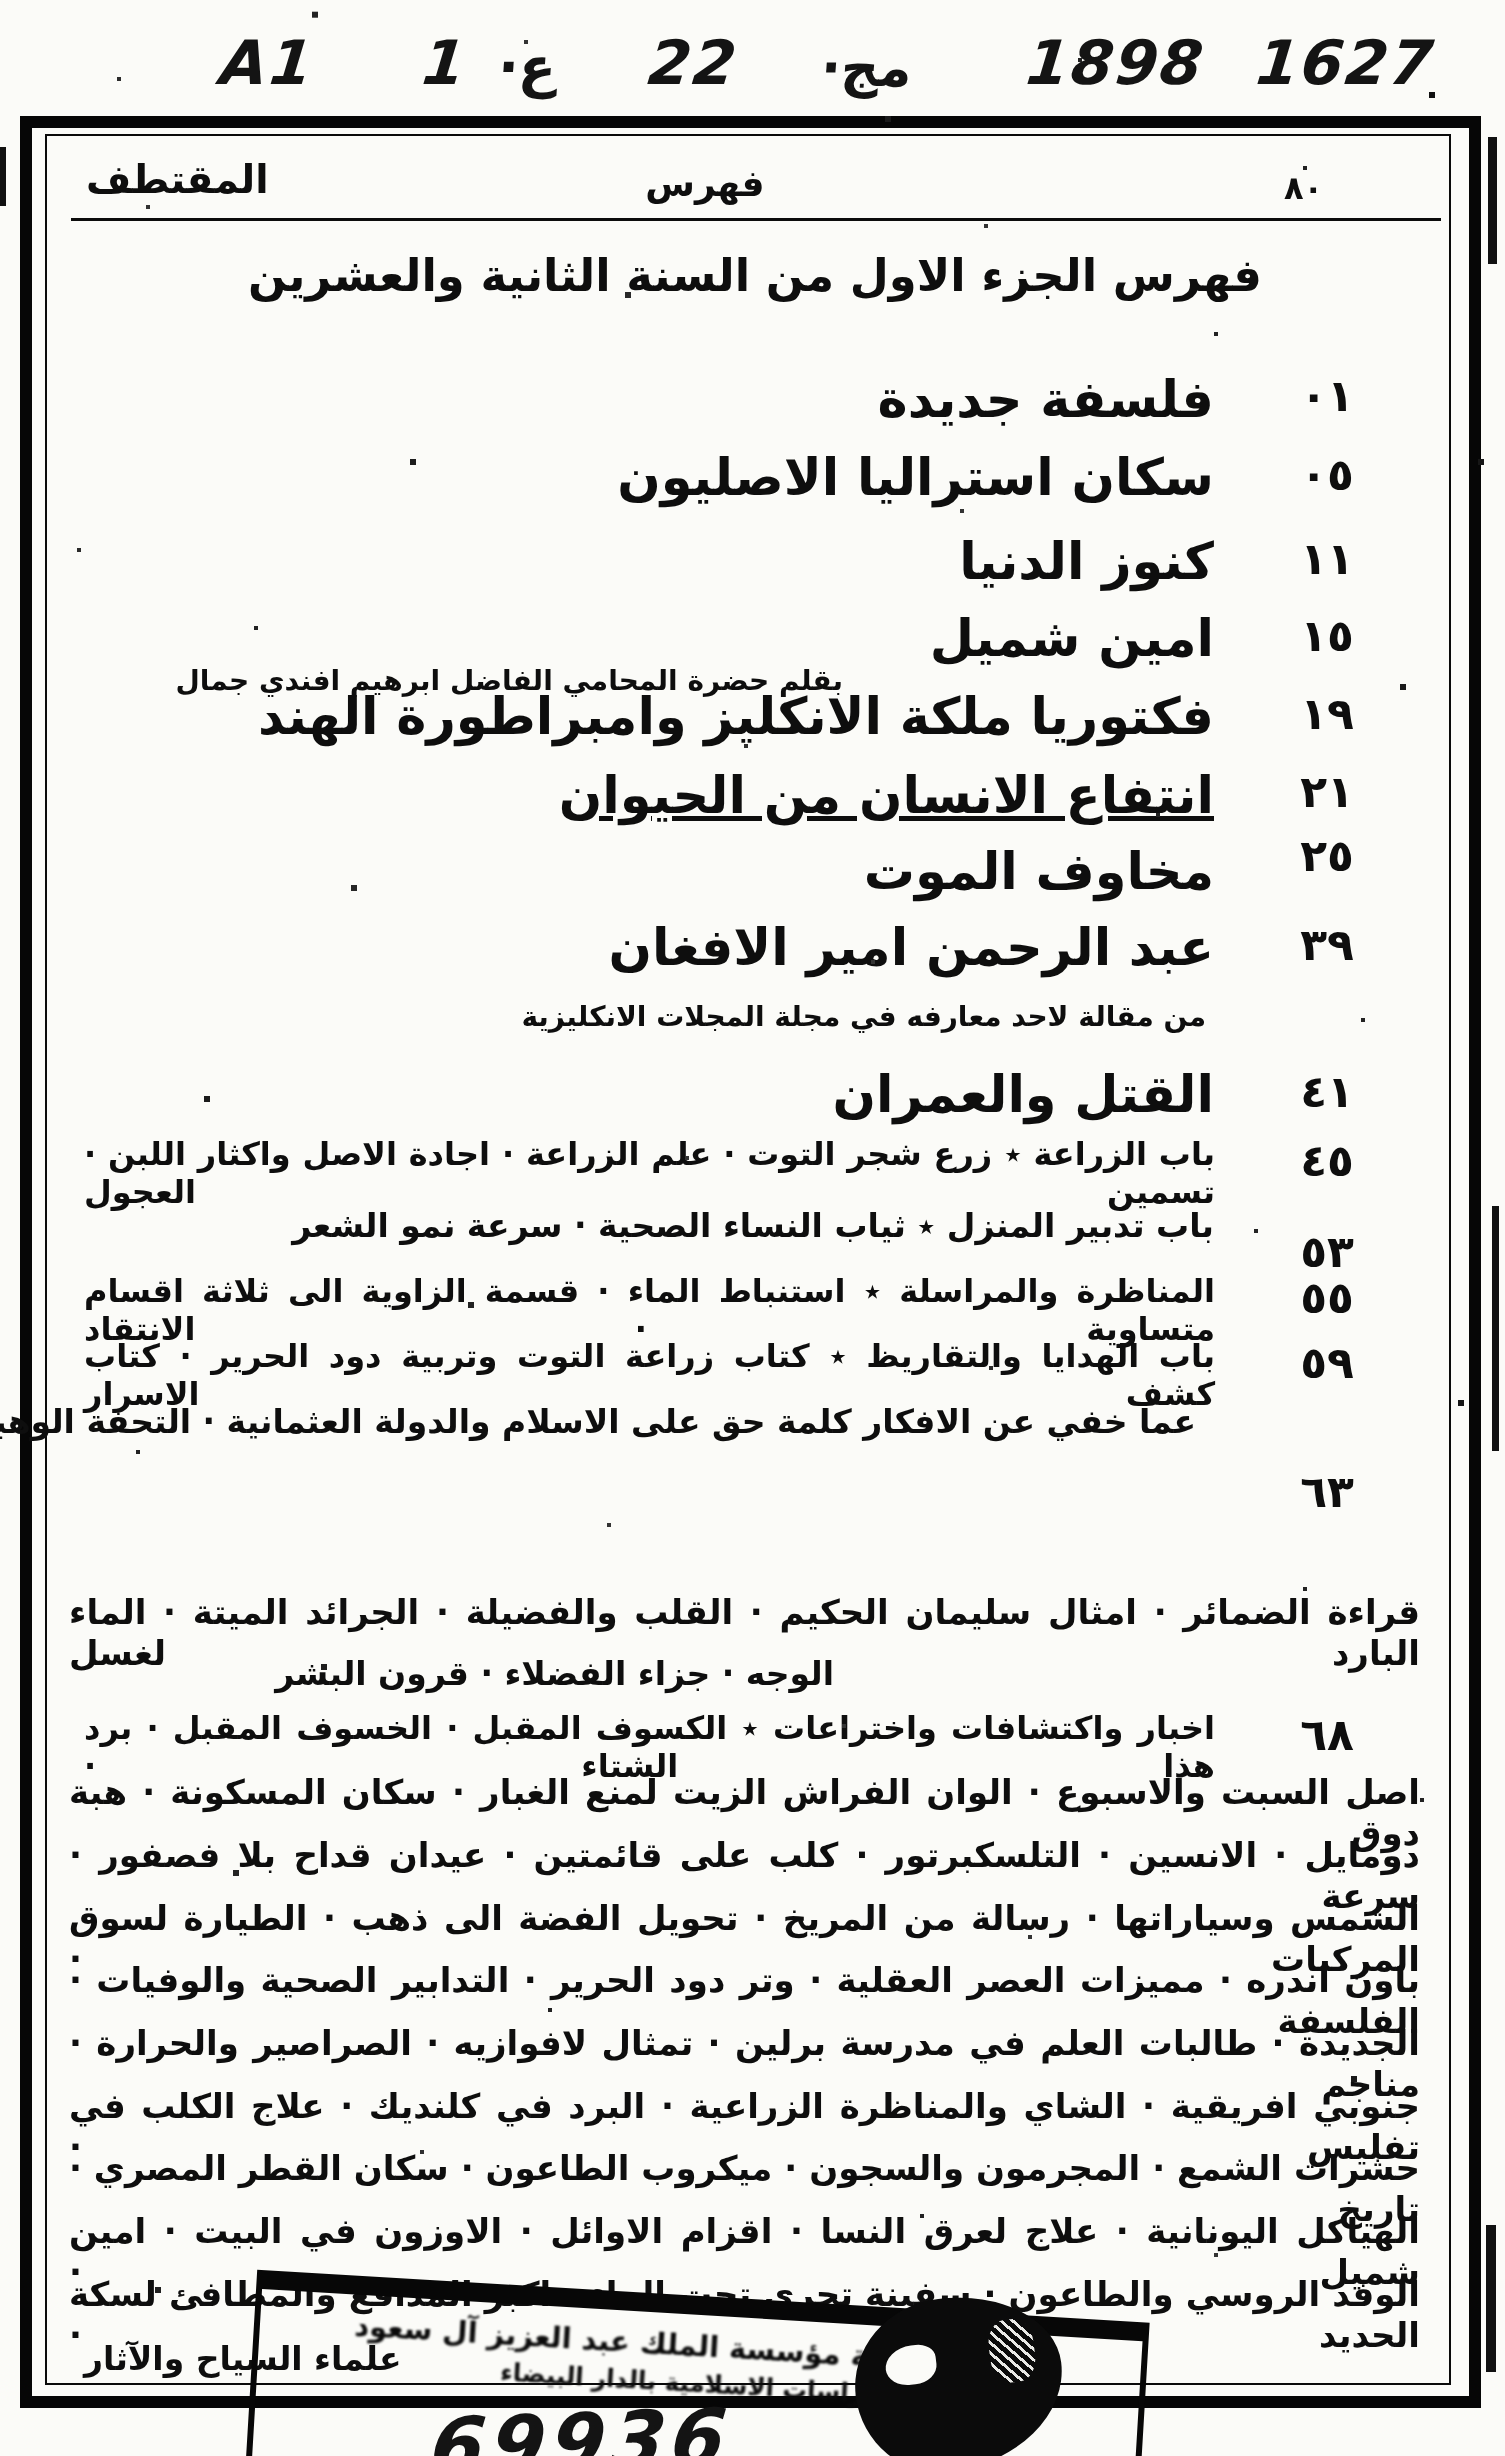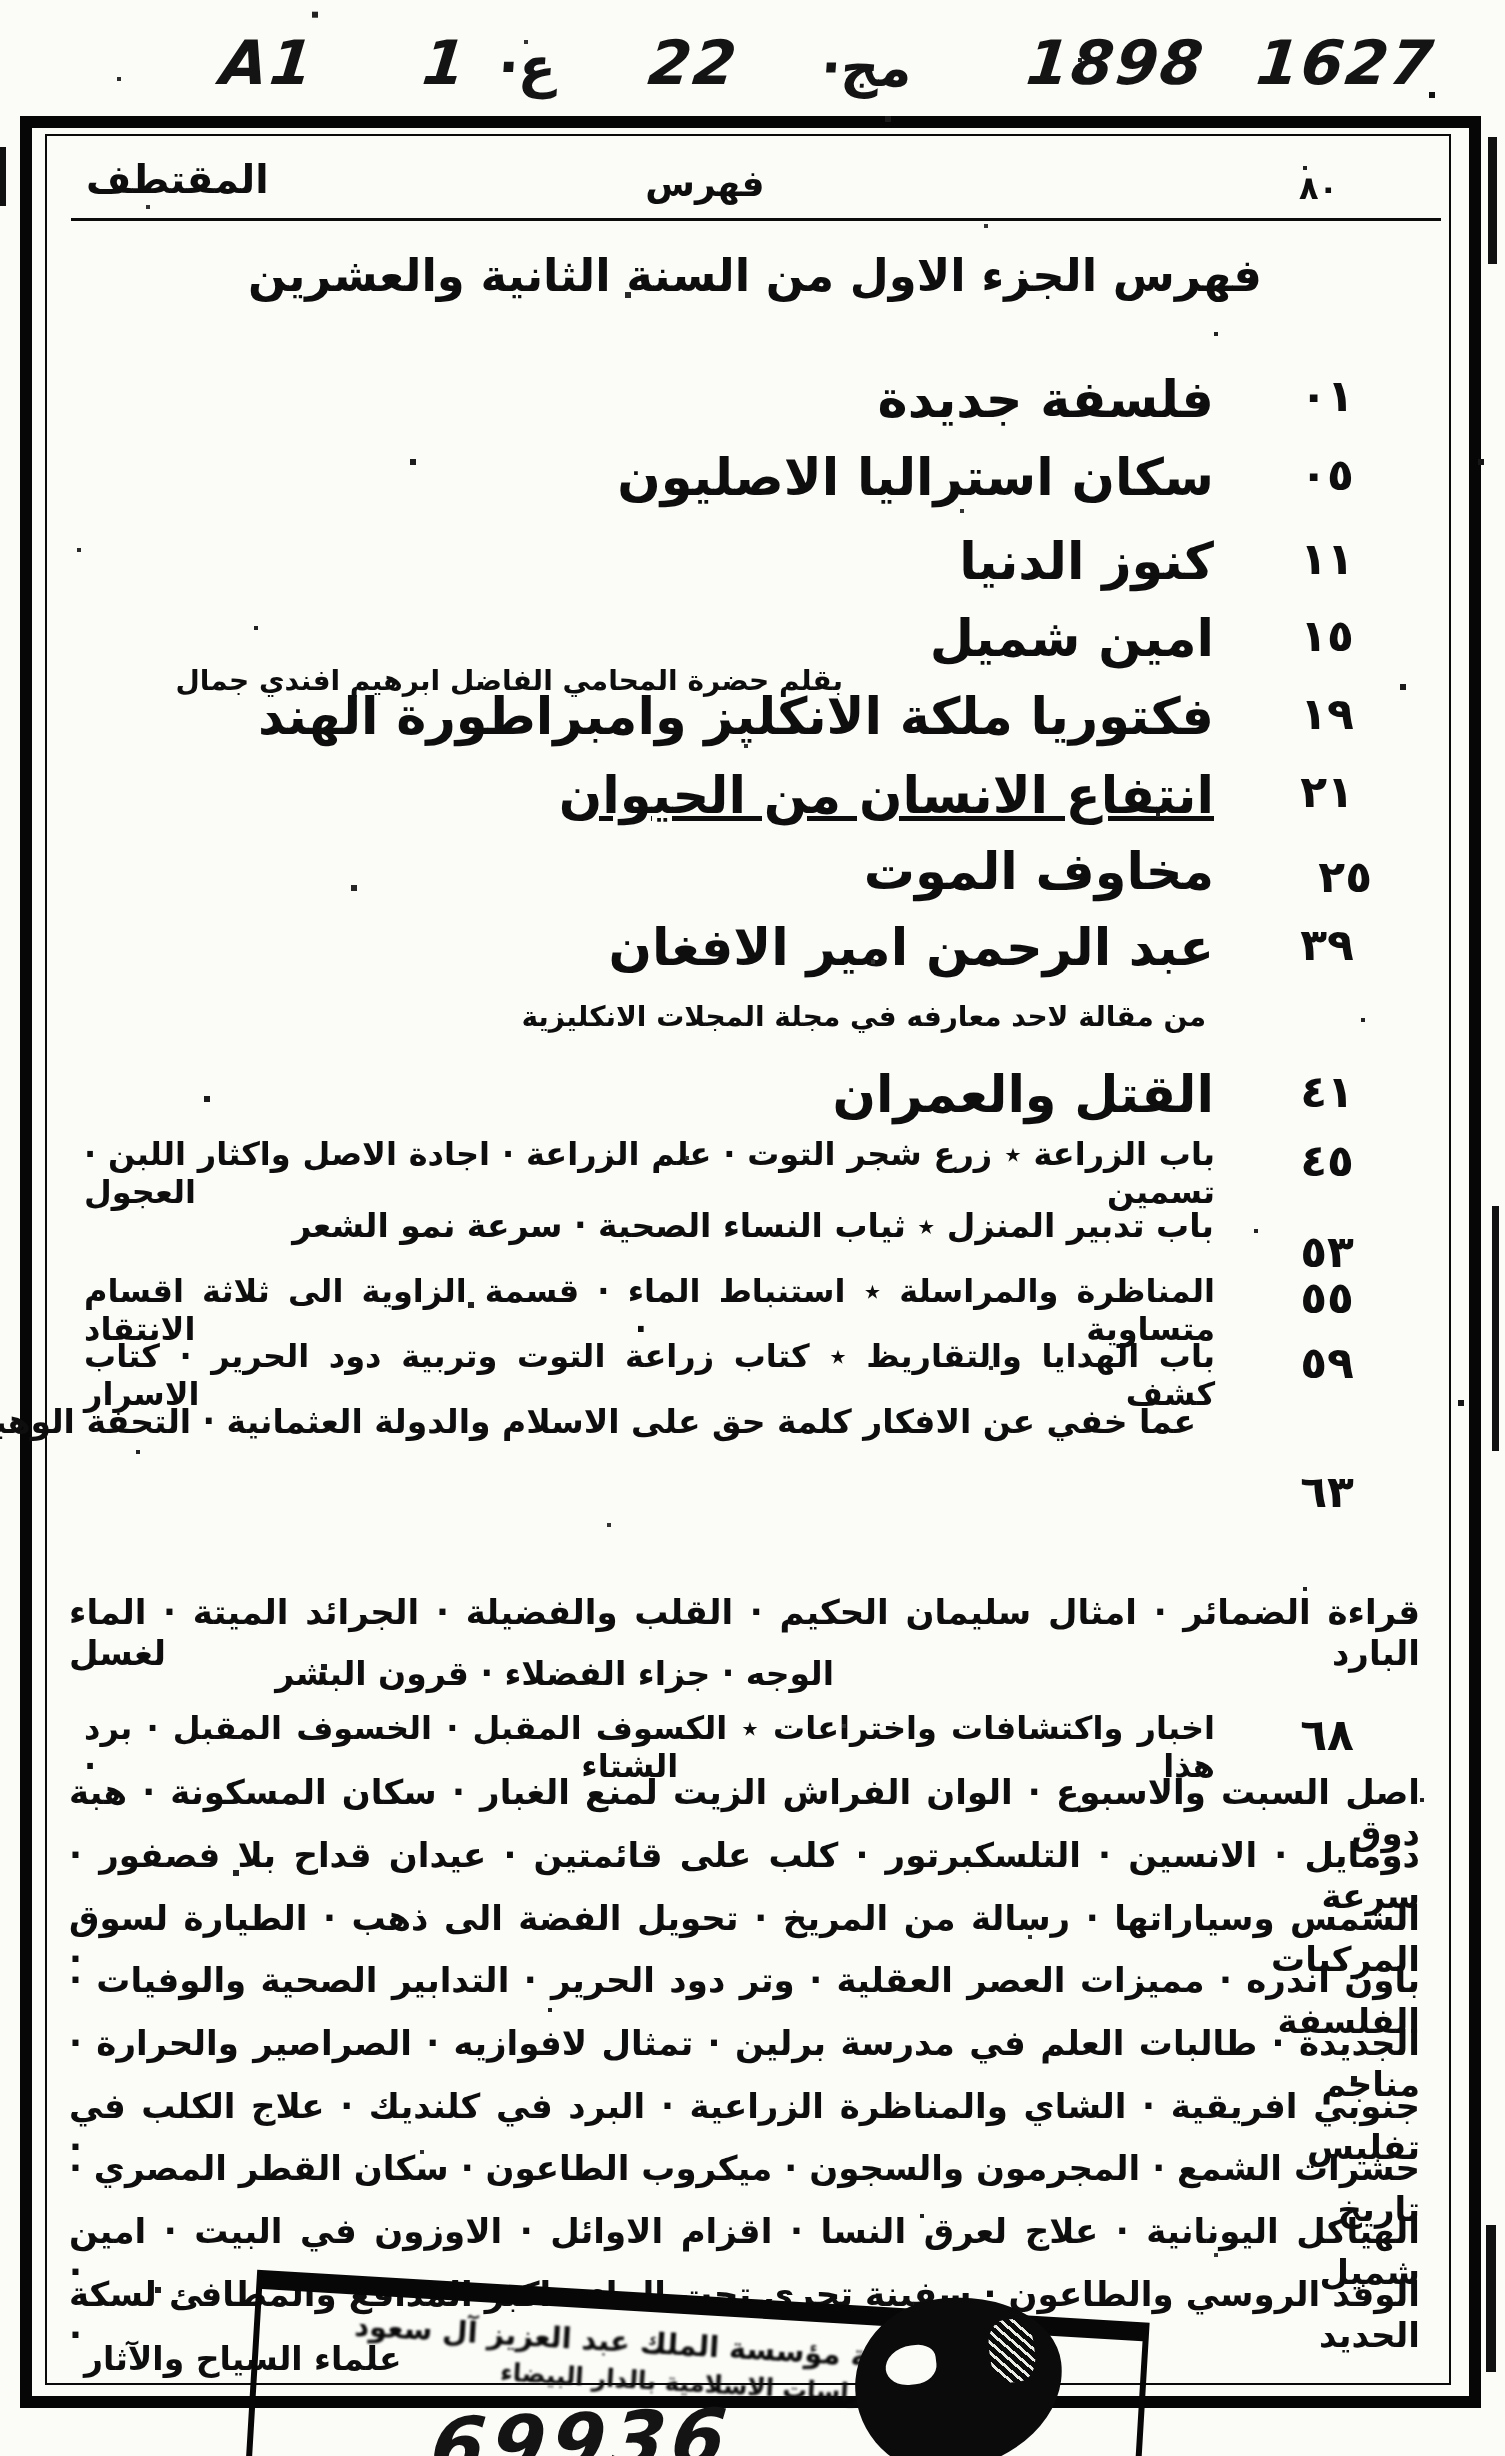--- a/index.html
+++ b/index.html
@@ -16,21 +16,21 @@
   
   .frame-outer{position:absolute;left:19.6px;top:116px;width:1437px;height:2268px;
       border:12.7px solid #060606;z-index:2;}
   .frame-inner{position:absolute;left:45px;top:134px;width:1402px;height:2247px;
       border:2.9px solid #0a0a0a;z-index:2;}
   .hrule{position:absolute;left:71px;top:218px;width:1370px;height:2.9px;background:#0c0c0c;z-index:3;}
   
   .hdr{position:absolute;z-index:3;font-weight:700;direction:rtl;}
   .hdr-left{left:86px;top:157px;font-size:39px;}
   .hdr-center{left:617px;top:163px;width:176px;text-align:center;font-size:36px;}
-  .hdr-right{left:1269px;top:169px;width:69px;font-size:32px;}
+  .hdr-right{left:1269px;top:169px;width:69px;text-align:center;font-size:32px;}
   
   .idx-title{position:absolute;left:206px;top:249px;width:1098px;text-align:center;
       direction:rtl;font-size:45px;font-weight:700;z-index:3;}
   
   .txt{position:absolute;direction:rtl;font-weight:700;z-index:3;line-height:1.2;}
   .ttl{font-size:51px;right:292px;text-align:right;white-space:nowrap;}
   .num{font-size:44px;left:1282px;width:90px;text-align:center;white-space:nowrap;}
   .note{font-size:28px;white-space:nowrap;}
   .jline{left:84px;width:1131px;font-size:32px;text-align:justify;text-align-last:justify;}
   .wline{left:69px;width:1351px;font-size:34px;text-align:justify;text-align-last:justify;}
@@ -107,21 +107,21 @@
   <div class="txt num" style="top:610px;">١٥</div>
   <div class="txt ttl" style="top:608px;">امين شميل</div>
   <div class="txt note" style="top:664px;right:663px;margin-left:16px;">بقلم حضرة المحامي الفاضل ابرهيم افندي جمال</div>
 
   <div class="txt num" style="top:688px;">١٩</div>
   <div class="txt ttl" style="top:686px;">فكتوريا ملكة الانكليز وامبراطورة الهند</div>
 
   <div class="txt num" style="top:766px;">٢١</div>
   <div class="txt ttl" style="top:765px;text-decoration:underline;">انتفاع الانسان من الحيوان</div>
 
-  <div class="txt num" style="top:851px;text-align:right;">٢٥</div>
+  <div class="txt num" style="top:830px;">٢٥</div>
   <div class="txt ttl" style="top:841px;">مخاوف الموت</div>
 
   <div class="txt num" style="top:919px;">٣٩</div>
   <div class="txt ttl" style="top:917px;">عبد الرحمن امير الافغان</div>
   <div class="txt note" style="top:1000px;right:300px;">من مقالة لاحد معارفه في مجلة المجلات الانكليزية</div>
 
   <div class="txt num" style="top:1066px;">٤١</div>
   <div class="txt ttl" style="top:1064px;">القتل والعمران</div>
 
   <div class="txt num" style="top:1135px;">٤٥</div>

